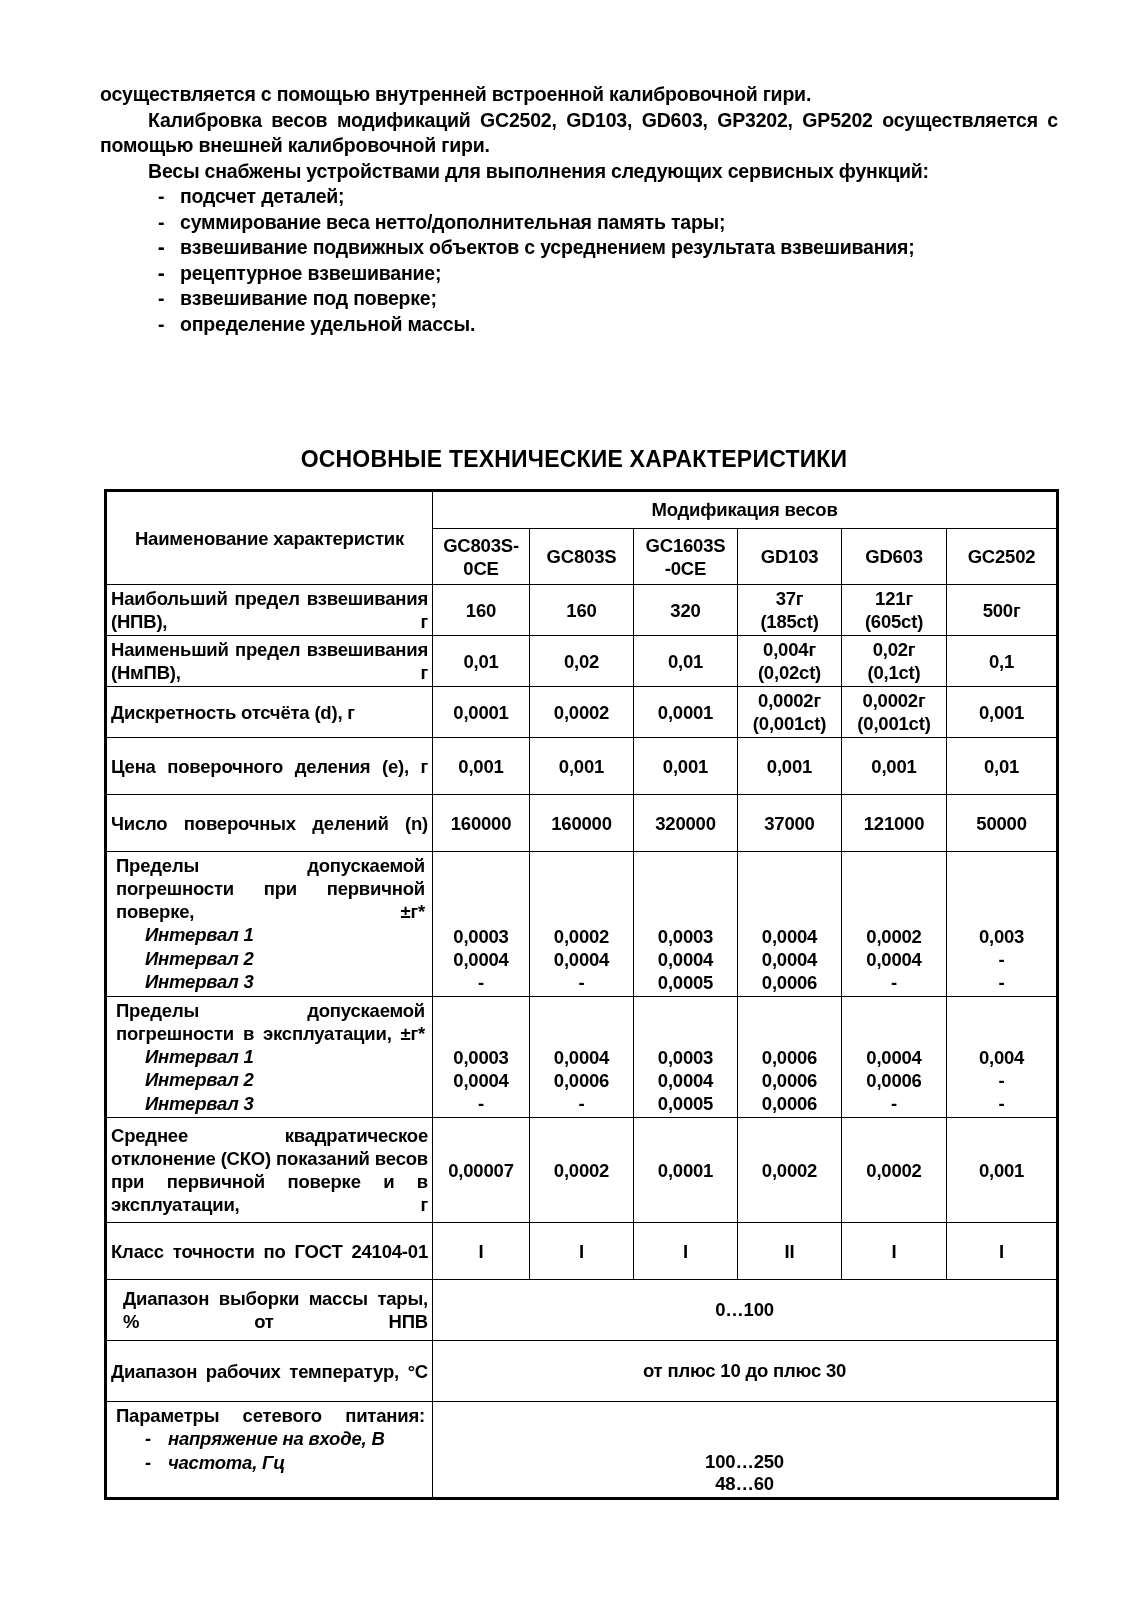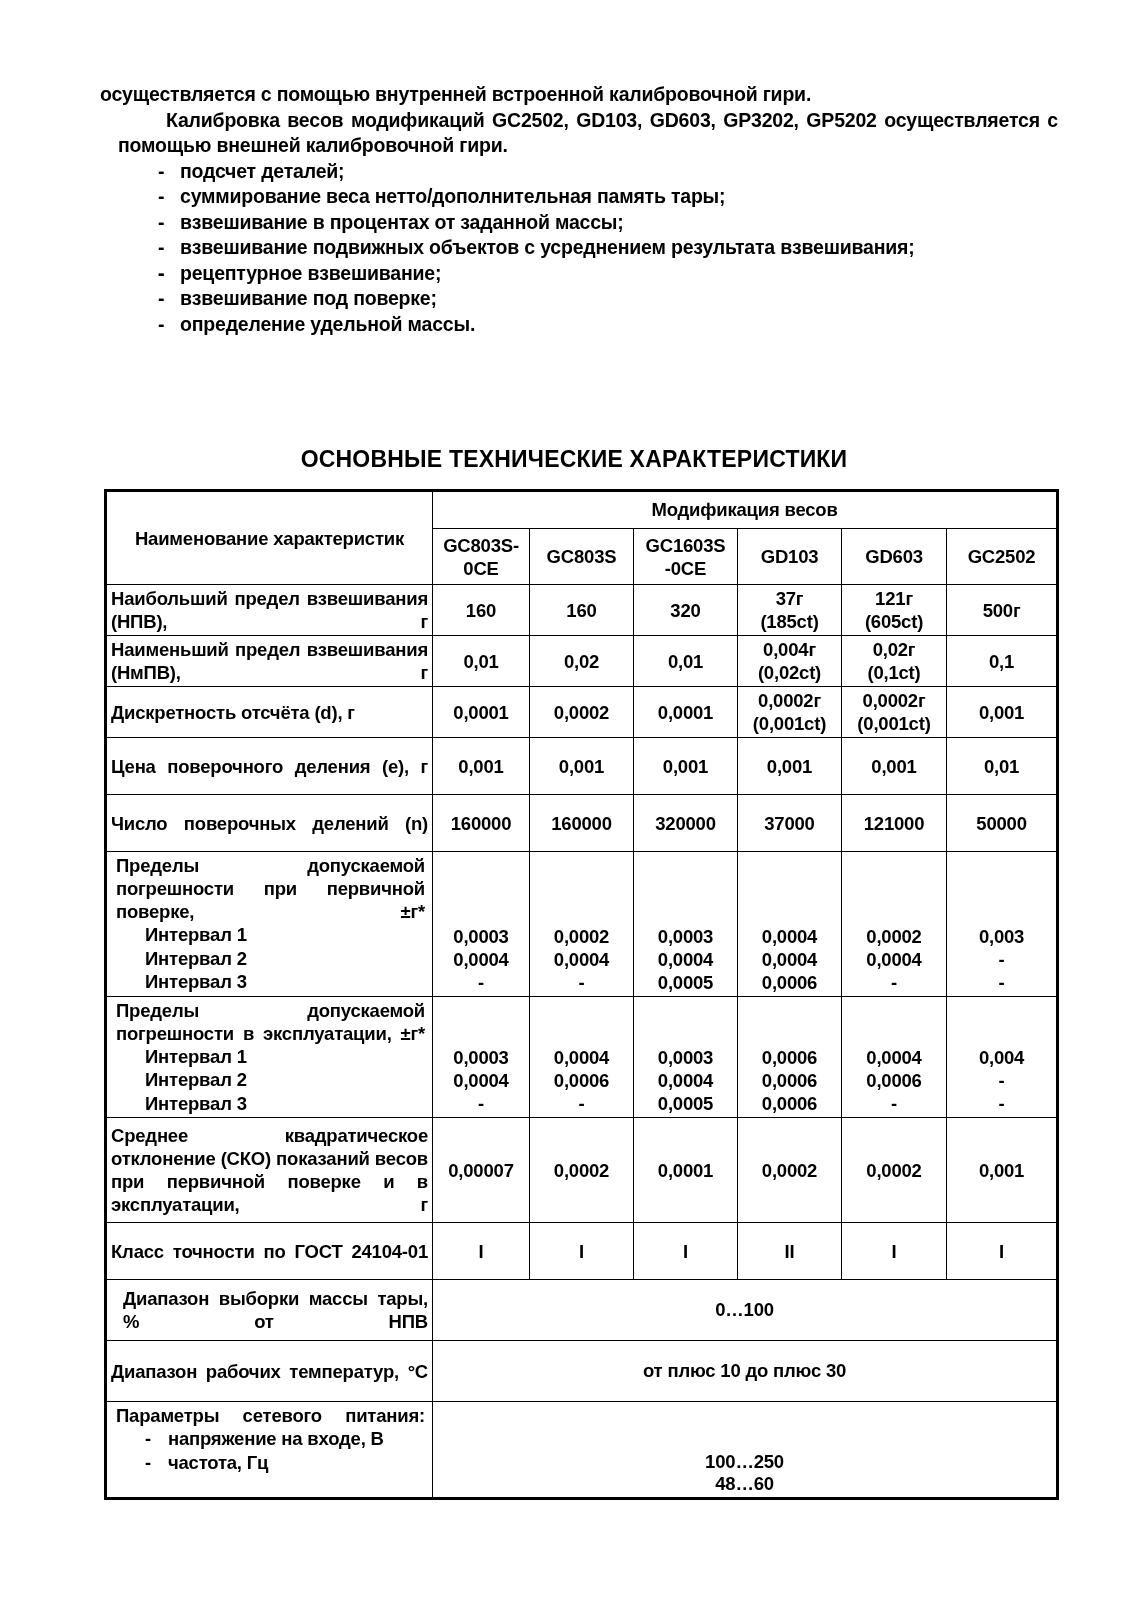--- a/index.html
+++ b/index.html
@@ -32,21 +32,20 @@
     font-weight: 600;
     letter-spacing: -0.2px;
   }
   .para {
     margin: 0 0 0 0;
     text-align: justify;
     text-justify: inter-word;
   }
   .para.indent {
     text-indent: 48px;
-    margin-left: 18px;
   }
   .para.noindent {
     text-indent: 0;
   }
   ul.func-list {
     list-style: none;
     margin: 0;
     padding: 0;
   }
   ul.func-list li {
@@ -112,38 +111,40 @@
   }
   .hdr-modif {
     text-align: center;
     font-weight: 600;
   }
   .sub {
     padding-left: 34px;
     text-align: right;
     text-align-last: left;
     line-height: 23.5px;
+    font-style: italic;
   }
   .cell-multi { line-height: 23px; }
   .interval-label { display:block; }
   .spacer-line { display:block; height: 23.5px; }
   .wide-center { text-align: center; }
 </style>
 </head>
 <body>
 
 <div class="page">
 
   <div class="body-text">
     <p class="para noindent">осуществляется с помощью внутренней встроенной калибровочной гири.</p>
     <p class="para indent">Калибровка весов модификаций GC2502, GD103, GD603, GP3202, GP5202 осуществляется с помощью внешней калибровочной гири.</p>
+    <p class="para indent">Весы снабжены устройствами для выполнения следующих сервисных функций:</p>
     <ul class="func-list">
       <li><span class="dash">-</span><span>подсчет деталей;</span></li>
       <li><span class="dash">-</span><span>суммирование веса нетто/дополнительная память тары;</span></li>
-      <li><span class="dash">-</span><span>взвешивание в процентах от заданной массы;</span></li>
+      <li><span class="dash">-</span></li>
       <li><span class="dash">-</span><span>взвешивание подвижных объектов с усреднением результата взвешивания;</span></li>
       <li><span class="dash">-</span></li>
       <li><span class="dash">-</span><span>рецептурное взвешивание;</span></li>
       <li><span class="dash">-</span><span>взвешивание под поверке;</span></li>
       <li><span class="dash">-</span><span>определение удельной массы.</span></li>
     </ul>
   </div>
 
   <div class="section-title">ОСНОВНЫЕ ТЕХНИЧЕСКИЕ ХАРАКТЕРИСТИКИ</div>
 

